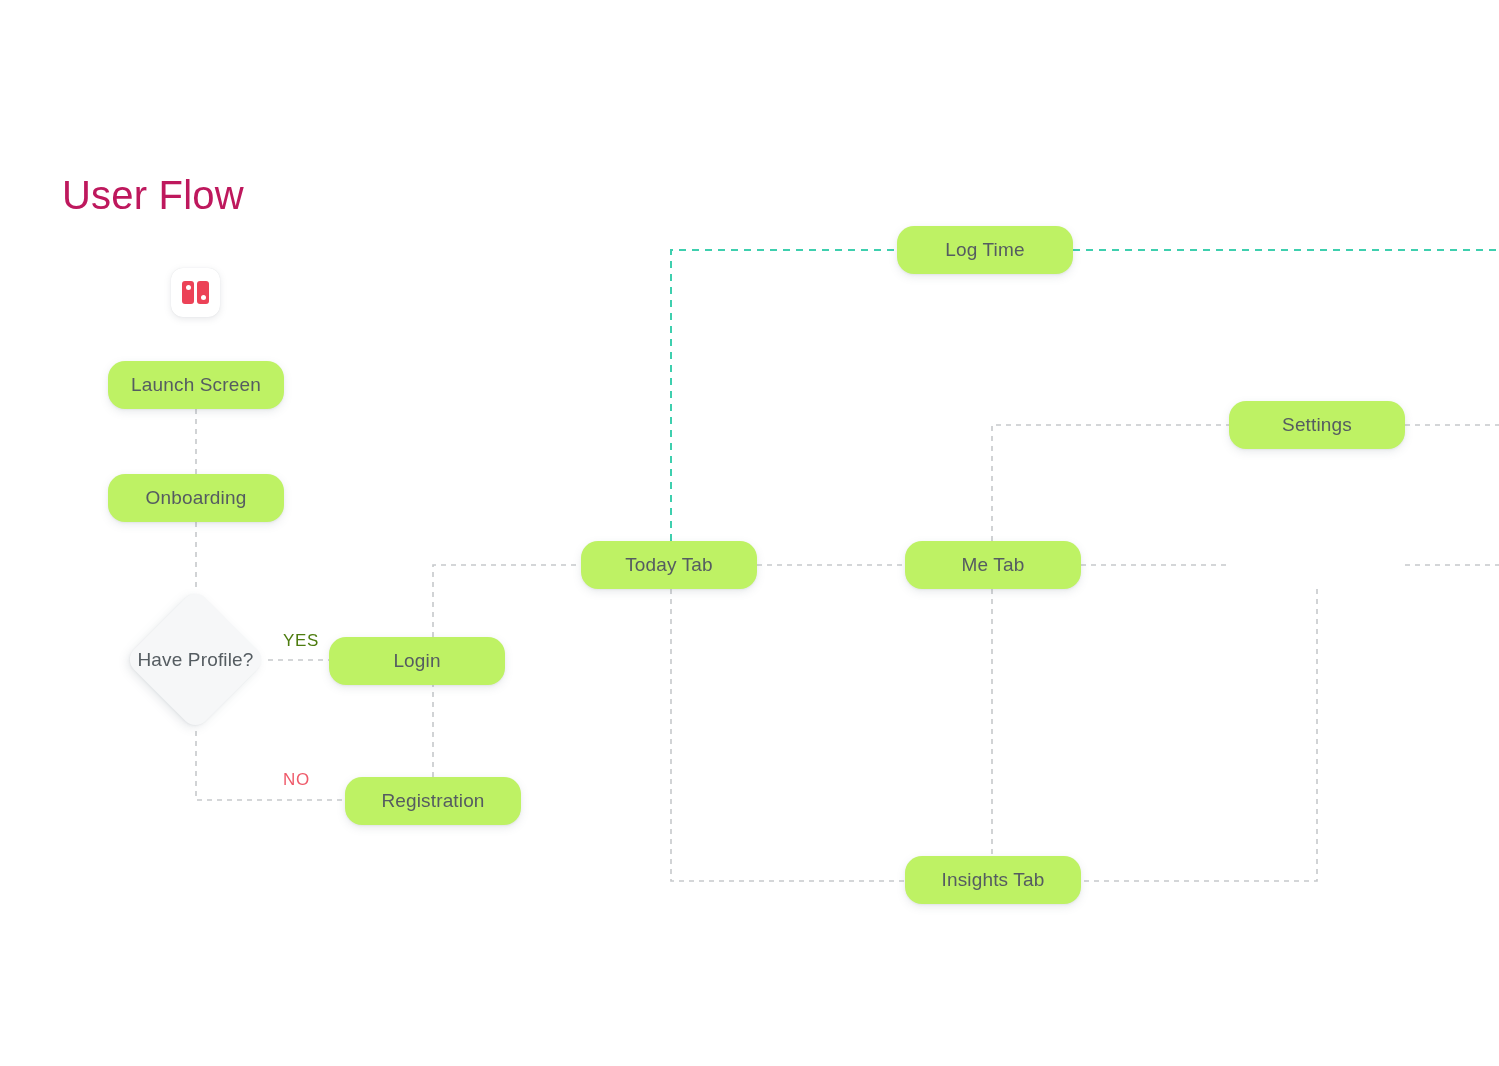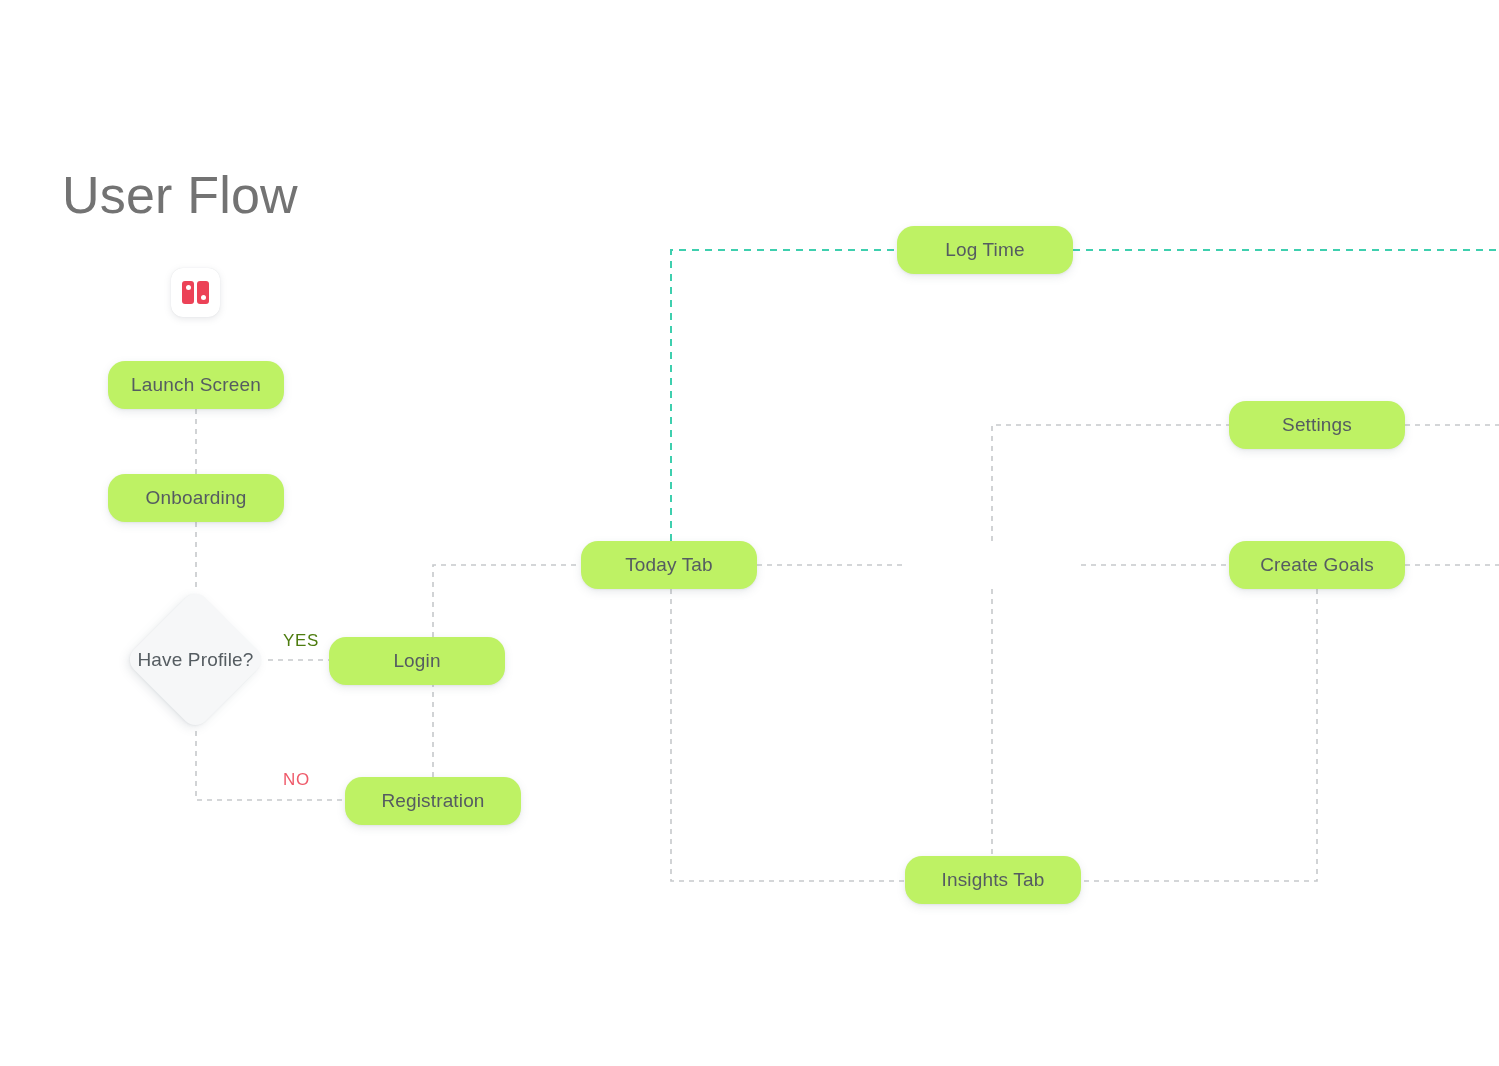--- a/index.html
+++ b/index.html
@@ -17,25 +17,25 @@
     height: 1066px;
     background: #ffffff;
     overflow: hidden;
   }
 
   
   #page-title {
     position: absolute;
     left: 62px;
     top: 160px;
-    font-size: 52px;
+    font-size: 40px;
     line-height: 70px;
     font-weight: 300;
     letter-spacing: 0.2px;
-    color: #737373;
+    color: #be185d;
     white-space: nowrap;
   }
 
   
   #app-icon {
     position: absolute;
     left: 171px;
     top: 268px;
     width: 49px;
     height: 49px;
@@ -224,26 +224,26 @@
   </div>
 
   <div class="node" style="left:581px; top:541px; width:176px; height:48px;">
     <span>Today Tab</span>
   </div>
 
   <div class="node" style="left:897px; top:226px; width:176px; height:48px;">
     <span>Log Time</span>
   </div>
 
+  <div class="node" style="left:905px; top:541px; width:176px; height:48px;">
+    <span>Me Tab</span>
+  </div>
 
   <div class="node" style="left:905px; top:856px; width:176px; height:48px;">
     <span>Insights Tab</span>
   </div>
 
   <div class="node" style="left:1229px; top:401px; width:176px; height:48px;">
     <span>Settings</span>
   </div>
 
-  <div class="node" style="left:1229px; top:541px; width:176px; height:48px;">
-    <span>Create Goals</span>
-  </div>
 
 </div>
 
 </body></html>

